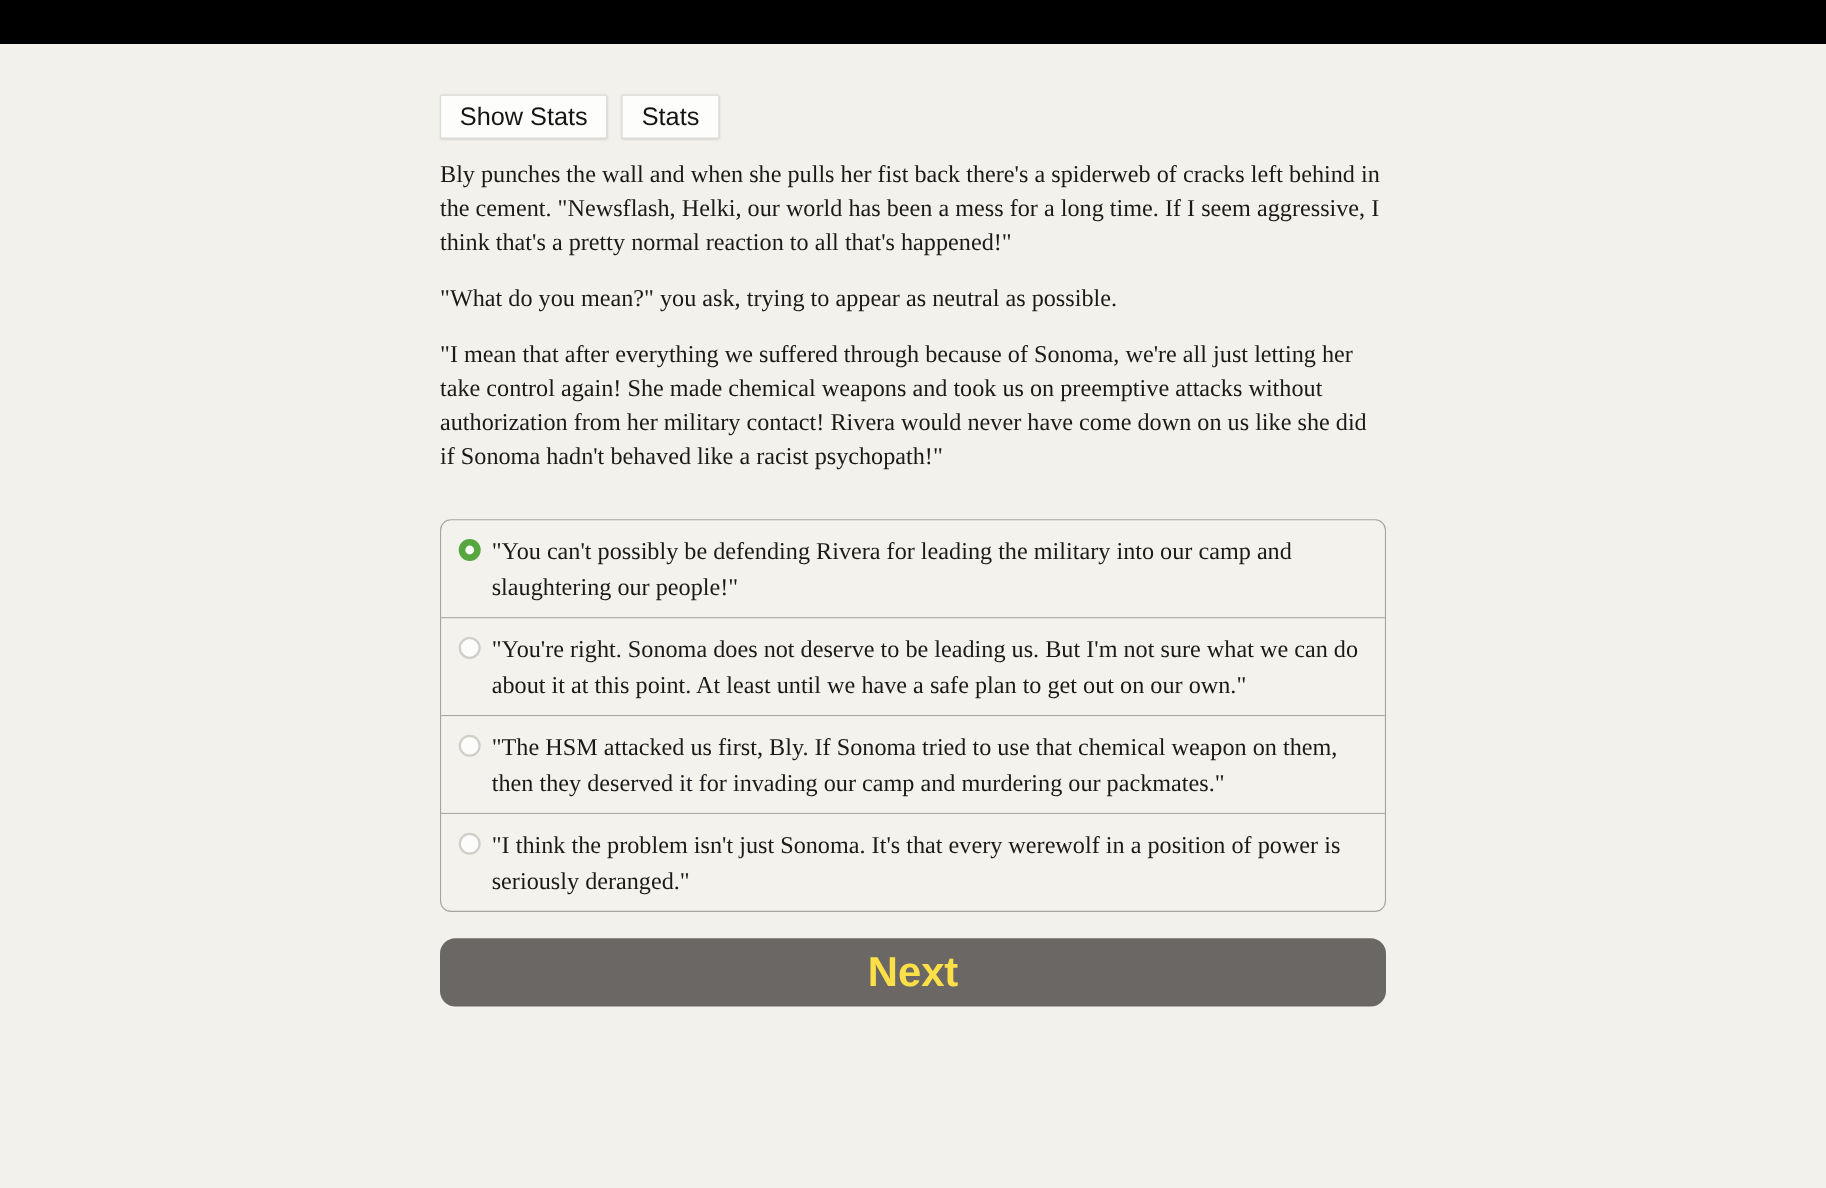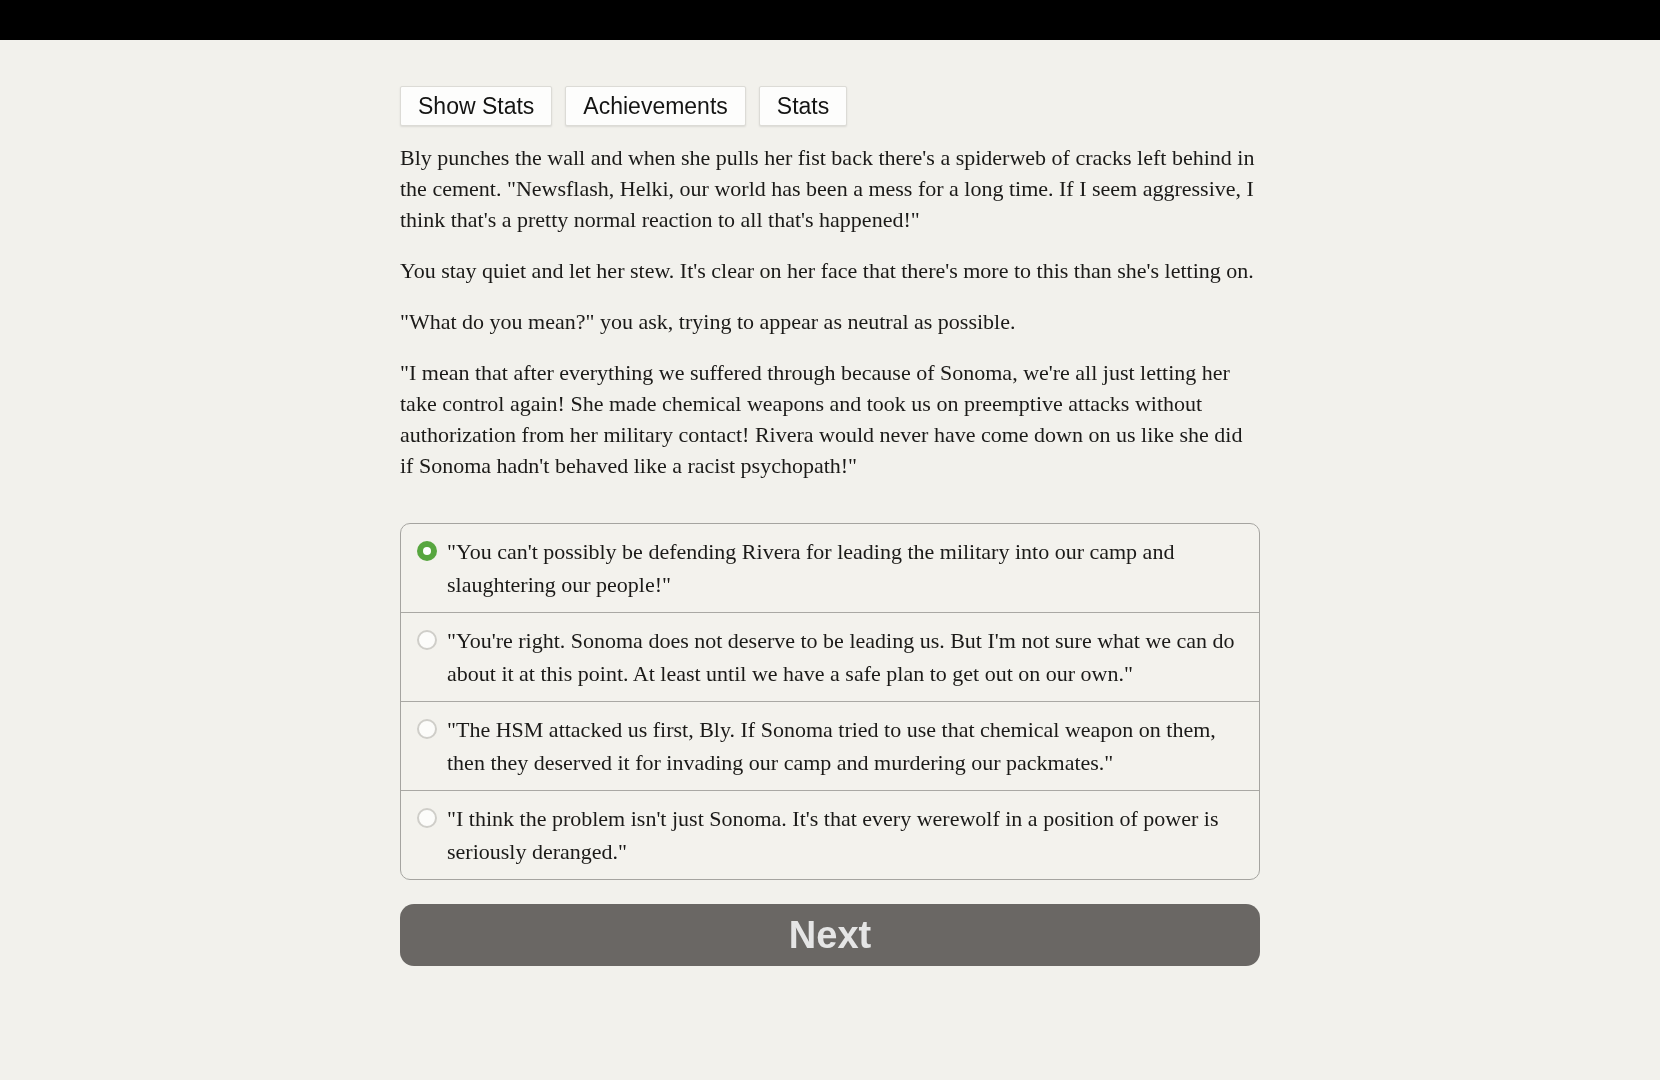--- a/index.html
+++ b/index.html
@@ -105,42 +105,40 @@
     width: 860px;
     height: 62px;
     background: #6a6764;
     border-radius: 14px;
     display: flex;
     align-items: center;
     justify-content: center;
     font-family: "Liberation Sans", sans-serif;
     font-weight: bold;
     font-size: 38px;
-    color: #e5e5e5;
+    color: #fde047;
     cursor: pointer;
   }
 </style>
 </head>
 <body>
 
 <div class="viewport">
 
   <div class="top-bar"></div>
 
   <div class="content">
 
     <div class="toolbar">
       <button class="tool-btn">Show Stats</button>
-      <button class="tool-btn">Achievements</button>
       <button class="tool-btn">Stats</button>
     </div>
 
     <div class="story">
       <p>Bly punches the wall and when she pulls her fist back there's a spiderweb of cracks left behind in the cement. "Newsflash, Helki, our world has been a mess for a long time. If I seem aggressive, I think that's a pretty normal reaction to all that's happened!"</p>
-      <p>You stay quiet and let her stew. It's clear on her face that there's more to this than she's letting on.</p>
       <p>"What do you mean?" you ask, trying to appear as neutral as possible.</p>
       <p>"I mean that after everything we suffered through because of Sonoma, we're all just letting her take control again! She made chemical weapons and took us on preemptive attacks without authorization from her military contact! Rivera would never have come down on us like she did if Sonoma hadn't behaved like a racist psychopath!"</p>
     </div>
 
     <div class="choice-box">
 
       <div class="choice-option">
         <span class="radio selected"></span>
         <span class="option-label">"You can't possibly be defending Rivera for leading the military into our camp and slaughtering our people!"</span>
       </div>

